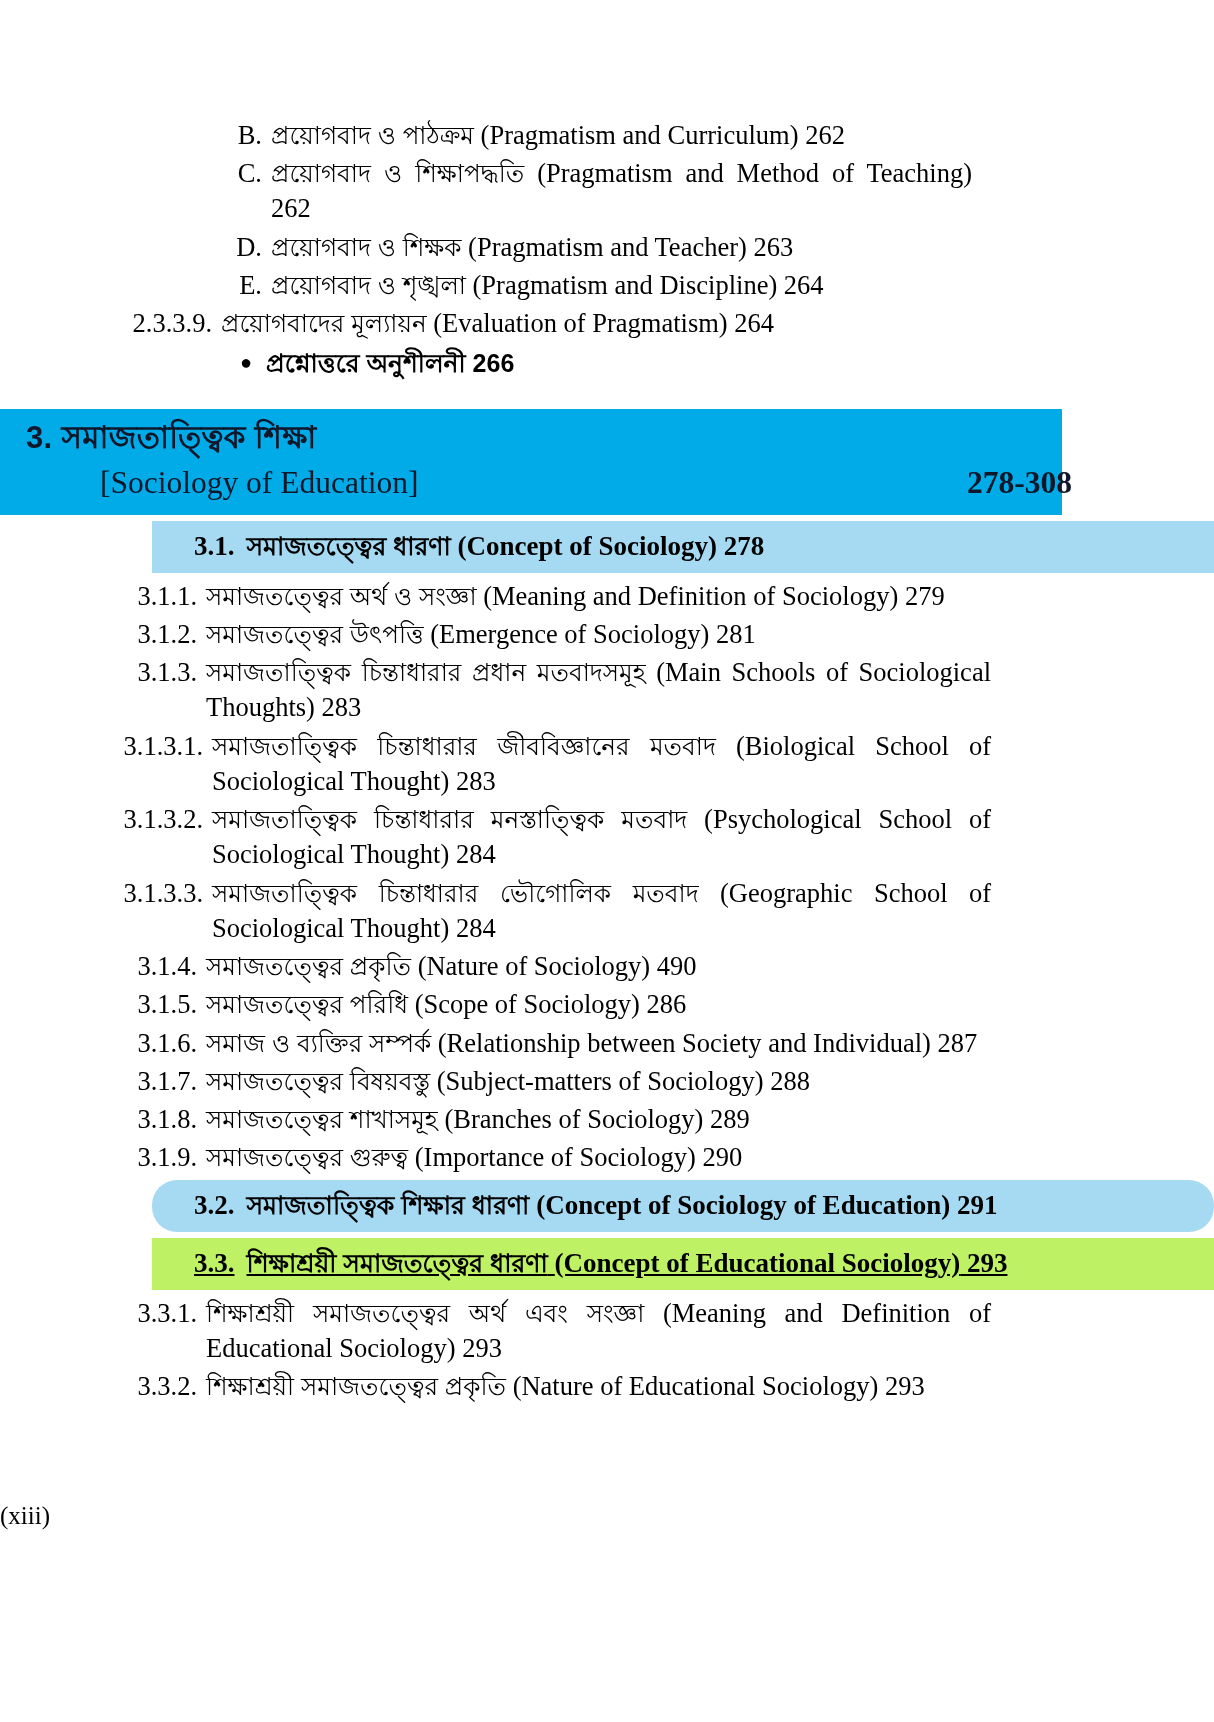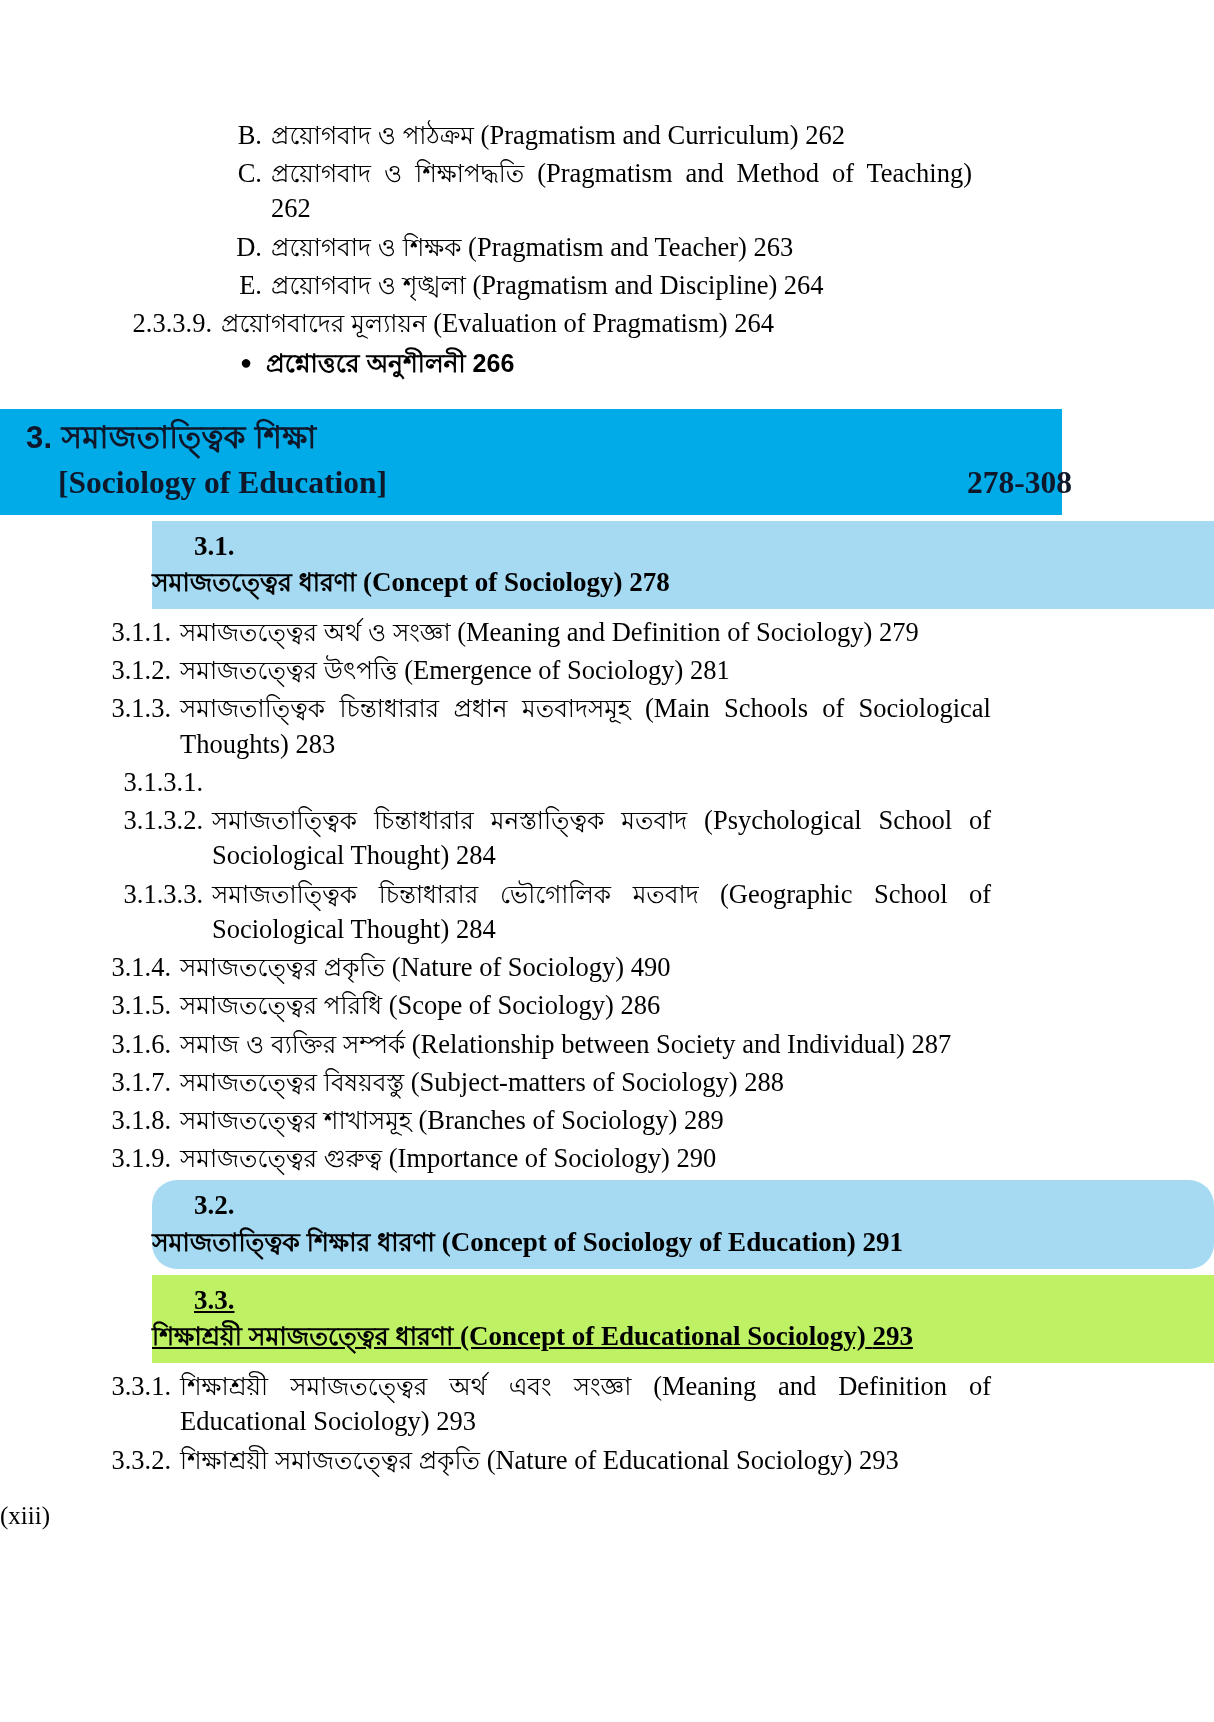--- a/index.html
+++ b/index.html
@@ -73,21 +73,21 @@
     position: relative;
     top: -3px;
   }
   .bullet-text {
     font-family: "Liberation Sans", "DejaVu Sans", sans-serif;
     font-weight: bold;
     font-size: 25px;
   }
 
   
-  .lvl-3 { padding-left: 79px; justify-content: space-between; }
+  .lvl-3 { padding-left: 105px; justify-content: space-between; }
   .lvl-3 .toc-num { flex-basis: 92px; }
   .lvl-3 .toc-text { padding-right: 223px; }
 
   .lvl-3deep { padding-left: 86px; }
   .lvl-3deep .toc-num { flex-basis: 117px; }
   .lvl-3deep .toc-text { padding-right: 223px; }
 
   
   .chapter-banner {
     background: #00ABE8;
@@ -116,42 +116,42 @@
   .chapter-row2 {
     display: flex;
     justify-content: space-between;
     align-items: baseline;
     margin-top: 8px;
     padding-left: 36px;
     padding-right: 12px;
   }
   .chapter-title-en {
     font-family: "Liberation Serif", serif;
-    font-weight: bold;
+    font-weight: normal;
     font-size: 31.5px;
+    margin-left: 42px;
   }
   .chapter-pages {
     font-family: "Liberation Serif", serif;
     font-weight: bold;
     font-size: 31.5px;
     white-space: nowrap;
   }
 
   
   .section-bar {
     background: #A5DAF2;
     margin: 4px 0 6px 152px;
     width: 1062px;
     box-sizing: border-box;
     padding: 7px 40px 9px 0;
     display: flex;
     align-items: flex-start;
     font-size: 27px;
     line-height: 1.34;
-    flex-direction: column;
   }
   .section-bar .sec-num {
     flex: 0 0 auto;
     font-family: "Liberation Serif", serif;
     font-weight: bold;
     padding-left: 42px;
     padding-right: 12px;
     white-space: nowrap;
   }
   .section-bar .sec-text {
@@ -234,20 +234,21 @@
       <div class="toc-line lvl-3">
         <span class="toc-num">3.1.2.</span>
         <span class="toc-text"><span class="bn">সমাজতত্ত্বের উৎপত্তি</span> <span>(Emergence of Sociology)</span> <span>281</span></span>
       </div>
       <div class="toc-line lvl-3">
         <span class="toc-num">3.1.3.</span>
         <span class="toc-text"><span class="bn">সমাজতাত্ত্বিক চিন্তাধারার প্রধান মতবাদসমূহ</span> <span>(Main Schools of Sociological Thoughts)</span> <span>283</span></span>
       </div>
       <div class="toc-line lvl-3deep">
         <span class="toc-num">3.1.3.1.</span>
+        <span class="toc-text"><span class="bn">সমাজতাত্ত্বিক চিন্তাধারার জীববিজ্ঞানের মতবাদ</span> <span>(Biological School of Sociological Thought)</span> <span>283</span></span>
       </div>
       <div class="toc-line lvl-3deep">
         <span class="toc-num">3.1.3.2.</span>
         <span class="toc-text"><span class="bn">সমাজতাত্ত্বিক চিন্তাধারার মনস্তাত্ত্বিক মতবাদ</span> <span>(Psychological School of Sociological Thought)</span> <span>284</span></span>
       </div>
       <div class="toc-line lvl-3deep">
         <span class="toc-num">3.1.3.3.</span>
         <span class="toc-text"><span class="bn">সমাজতাত্ত্বিক চিন্তাধারার ভৌগোলিক মতবাদ</span> <span>(Geographic School of Sociological Thought)</span> <span>284</span></span>
       </div>
       <div class="toc-line lvl-3">

